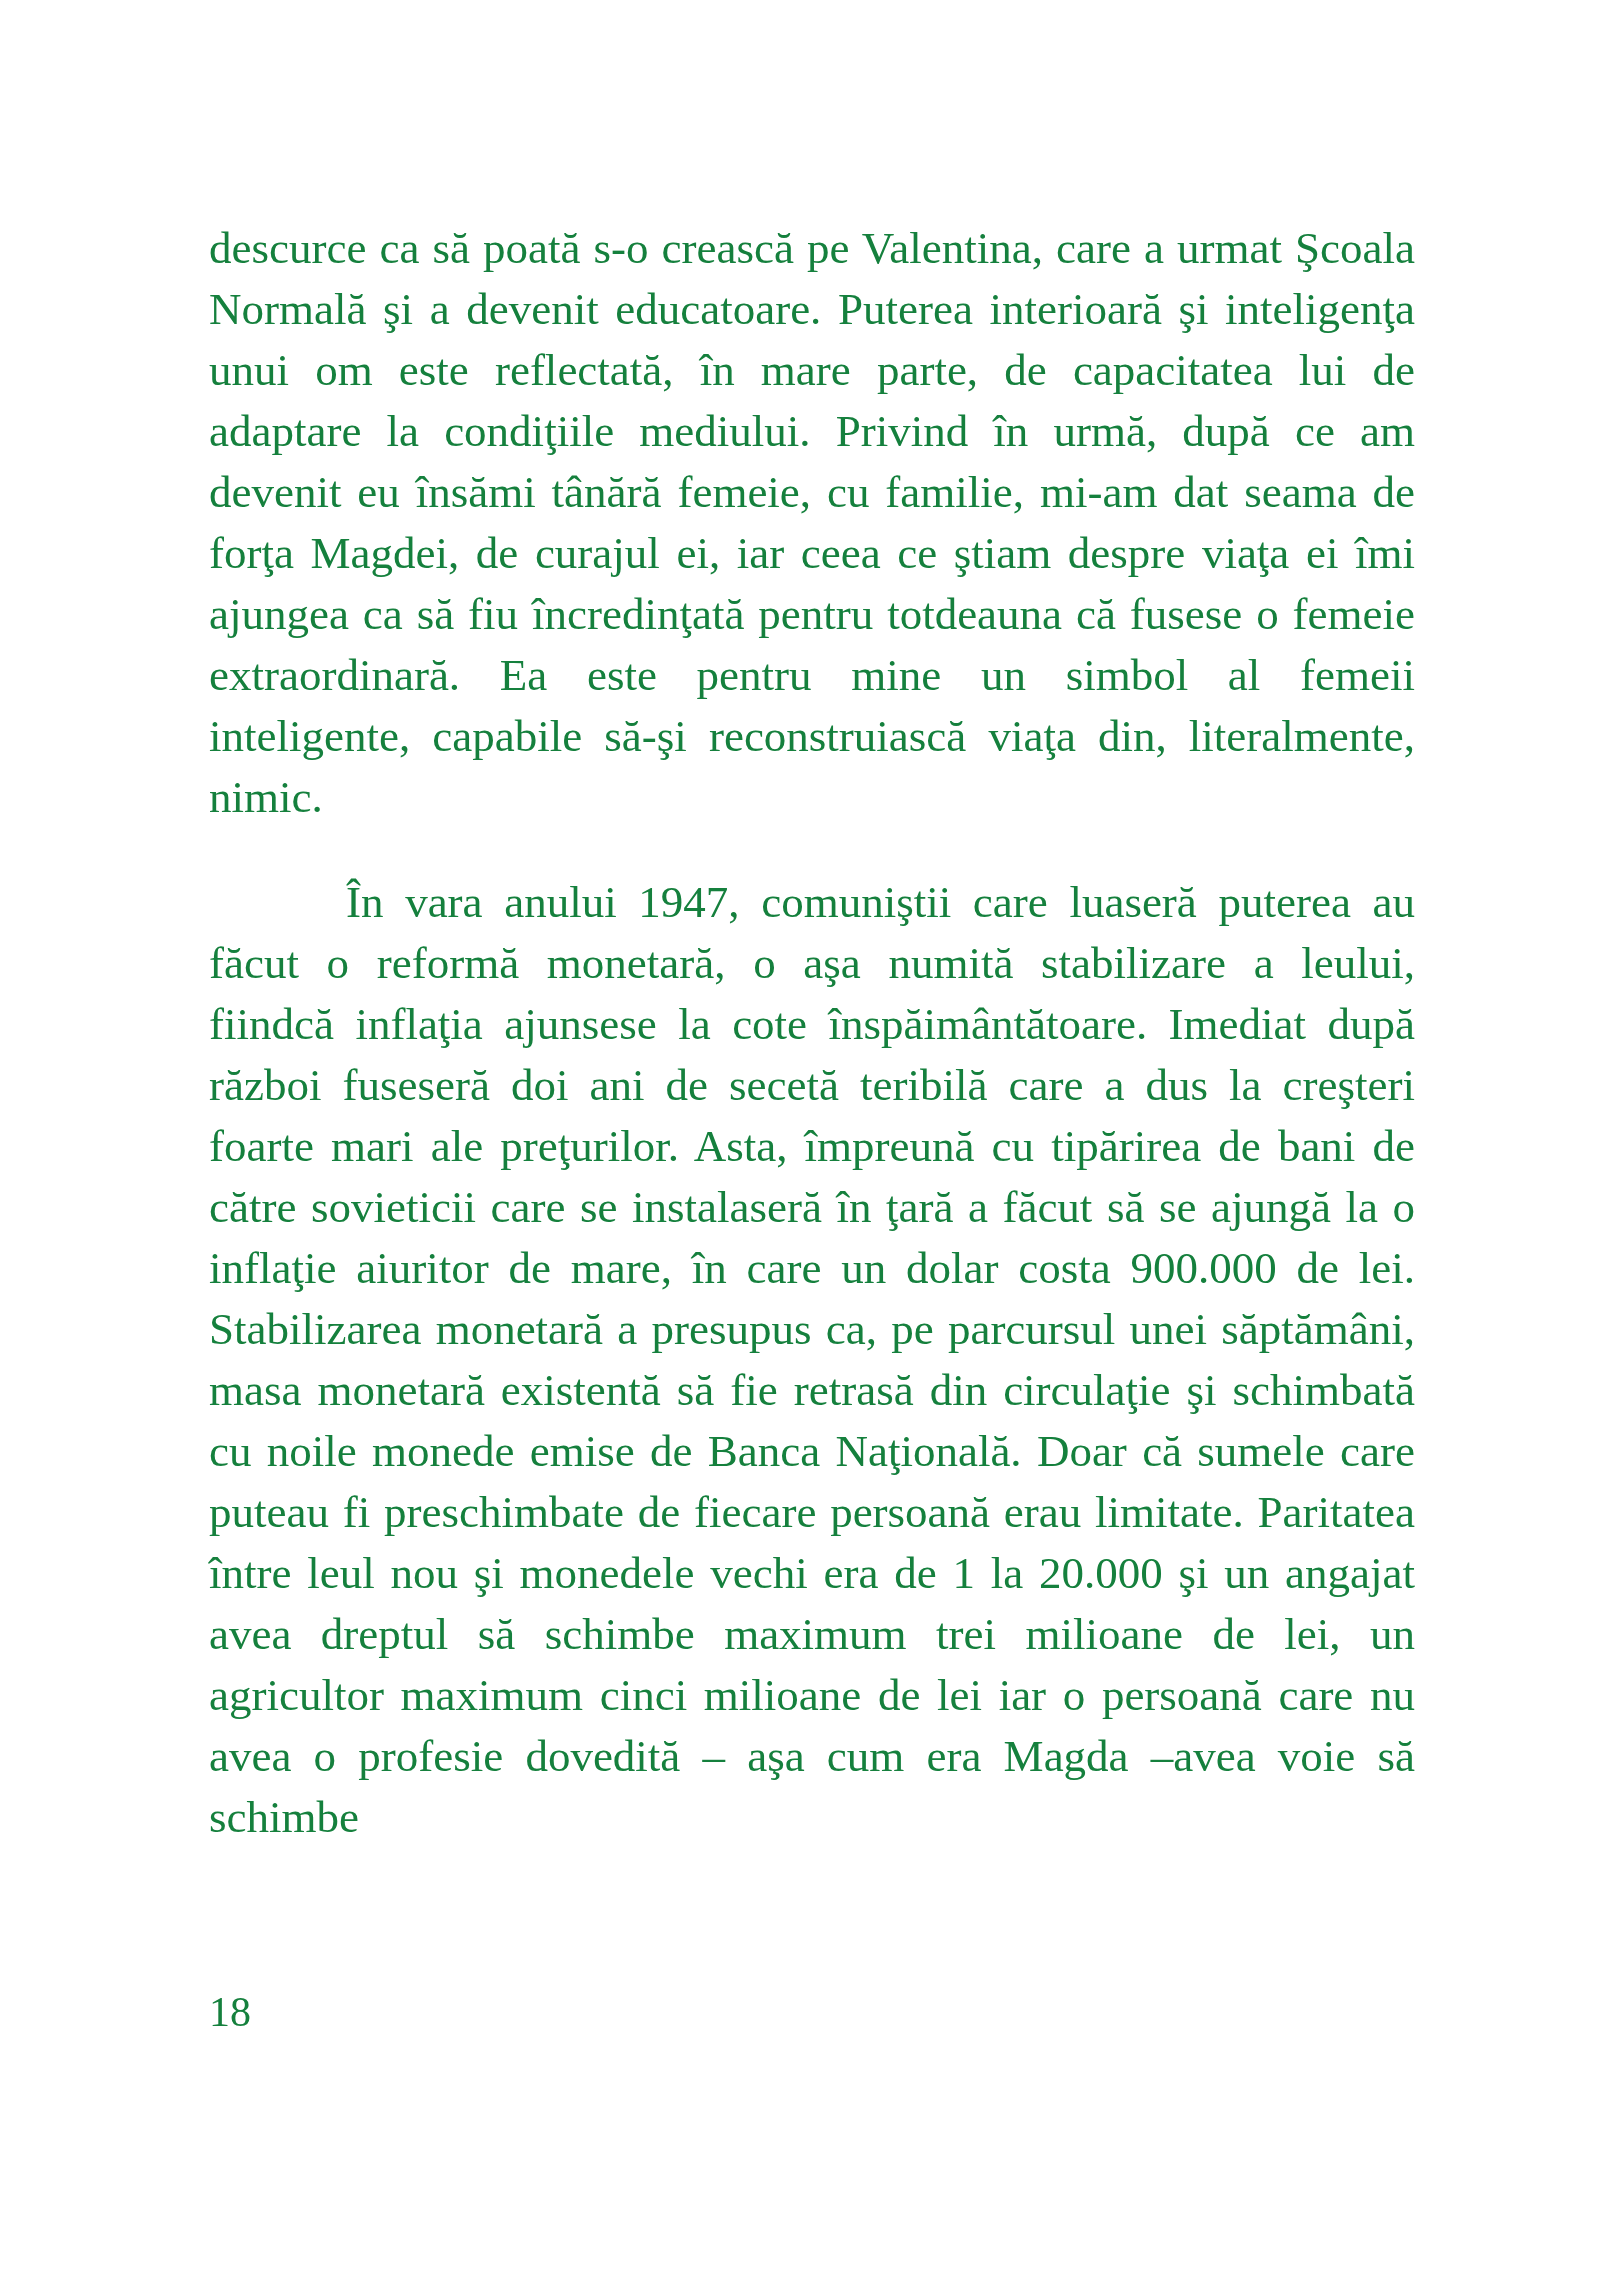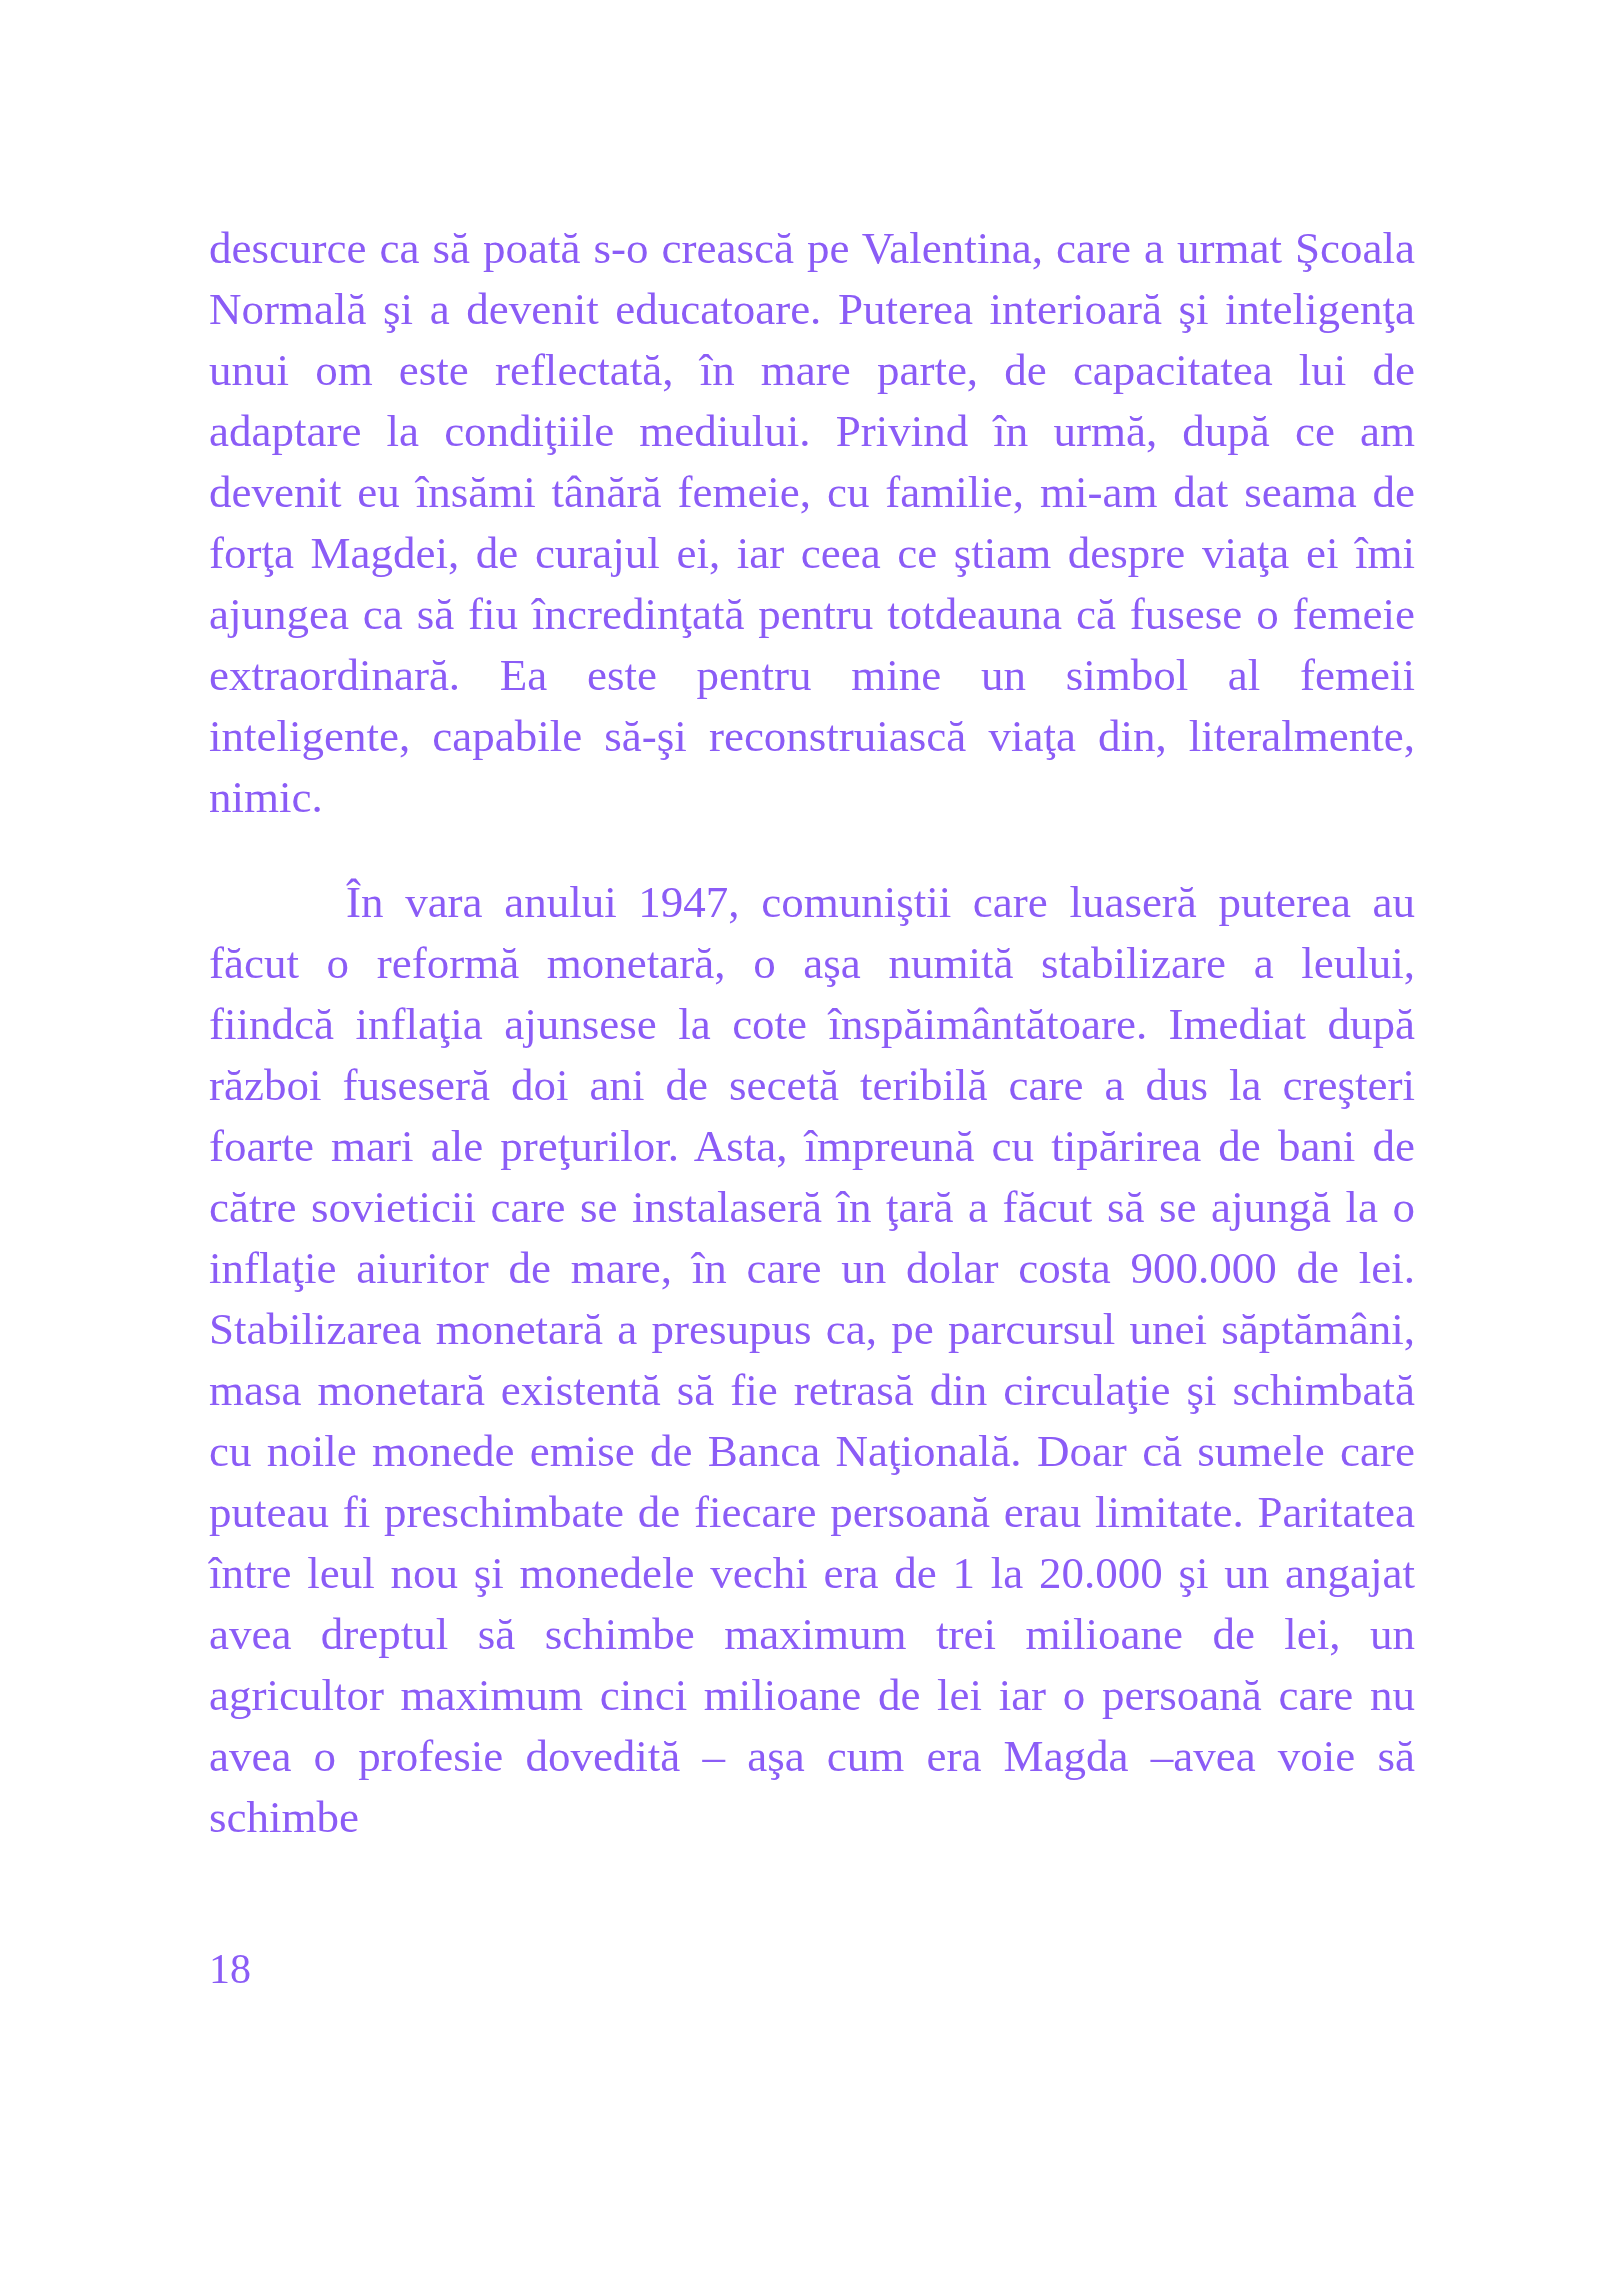--- a/index.html
+++ b/index.html
@@ -6,21 +6,21 @@
     margin: 0;
     padding: 0;
     background: #ffffff;
   }
   .page {
     position: relative;
     width: 1613px;
     height: 2290px;
     background: #ffffff;
     font-family: "Liberation Serif", "DejaVu Serif", serif;
-    color: #8b5cf6;
+    color: #15803d;
     box-sizing: border-box;
     overflow: hidden;
   }
   .text-block {
     position: absolute;
     left: 209px;
     right: 198px;
     top: 218px;
     text-align: justify;
     font-size: 45px;
@@ -31,21 +31,21 @@
     margin: 0;
     padding: 0;
   }
   p.para.indented {
     text-indent: 137px;
     margin-top: 44px;
   }
   .page-number {
     position: absolute;
     left: 209px;
-    top: 1948px;
+    top: 1991px;
     font-size: 42px;
     line-height: 1;
   }
 </style>
 </head>
 <body>
 
 <div class="page">
   <div class="text-block">
     <p class="para">descurce ca să poată s-o crească pe Valentina, care a urmat Şcoala Normală şi a devenit educatoare. Puterea interioară şi inteligenţa unui om este reflectată, în mare parte, de capacitatea lui de adaptare la condiţiile mediului. Privind în urmă, după ce am devenit eu însămi tânără femeie, cu familie, mi-am dat seama de forţa Magdei, de curajul ei, iar ceea ce ştiam despre viaţa ei îmi ajungea ca să fiu încredinţată pentru totdeauna că fusese o femeie extraordinară. Ea este pentru mine un simbol al femeii inteligente, capabile să-şi reconstruiască viaţa din, literalmente, nimic.</p>

